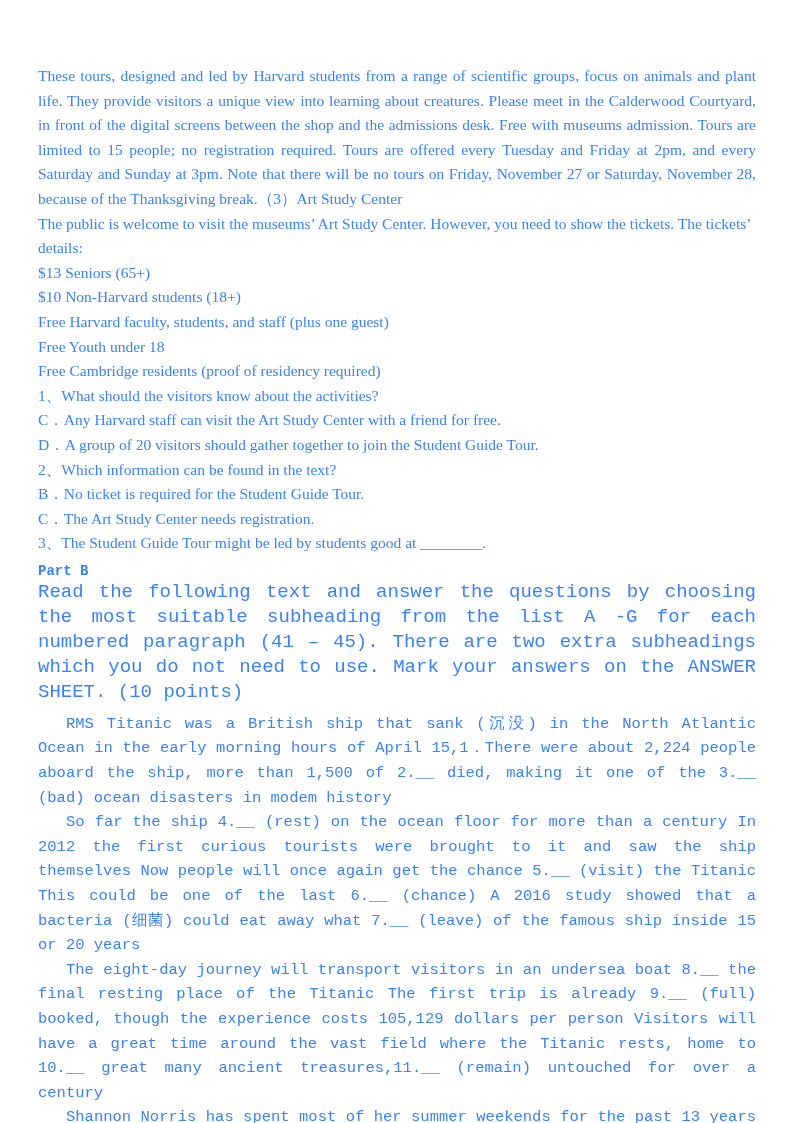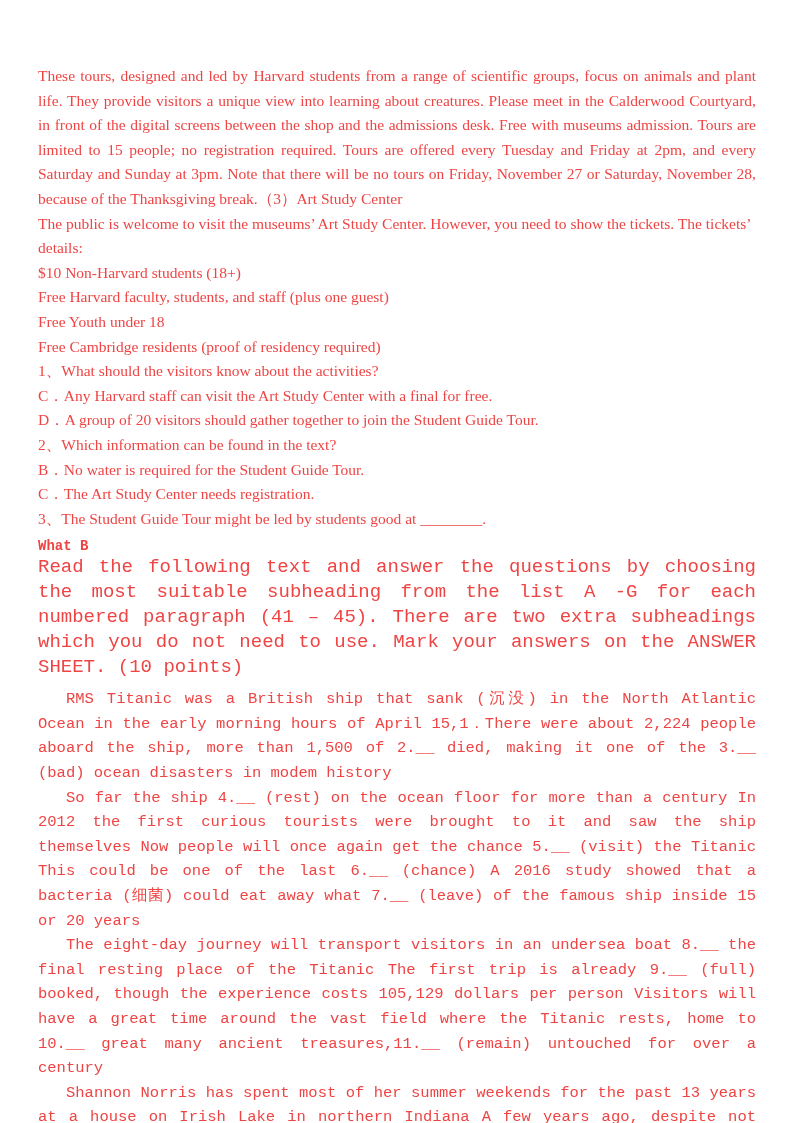--- a/index.html
+++ b/index.html
@@ -3,21 +3,21 @@
 <meta charset="utf-8">
 <style>
   * { box-sizing: border-box; }
   html, body { margin: 0; padding: 0; background: #ffffff; }
   .page {
     position: relative;
     width: 794px;
     height: 1123px;
     margin: 0 auto;
     background: #ffffff;
-    color: #ef4444;
+    color: #3b82f6;
     padding: 64px 38px 0 38px;
     overflow: hidden;
   }
   .serif {
     font-family: "Liberation Serif", "DejaVu Serif", serif;
     font-size: 15.5px;
     line-height: 24.6px;
   }
   .para {
     margin: 0;
@@ -45,37 +45,38 @@
 </style>
 </head>
 <body>
 
 <div class="page">
 
   <p class="serif para">These tours, designed and led by Harvard students from a range of scientific groups, focus on animals and plant life. They provide visitors a unique view into learning about creatures. Please meet in the Calderwood Courtyard, in front of the digital screens between the shop and the admissions desk. Free with museums admission. Tours are limited to 15 people; no registration required. Tours are offered every Tuesday and Friday at 2pm, and every Saturday and Sunday at 3pm. Note that there will be no tours on Friday, November 27 or Saturday, November 28, because of the Thanksgiving break.（3）Art Study Center</p>
 
   <div class="serif line">The public is welcome to visit the museums’ Art Study Center. However, you need to show the tickets. The tickets’ details:</div>
 
+  <div class="serif line">$13 Seniors (65+)</div>
   <div class="serif line">$10 Non-Harvard students (18+)</div>
   <div class="serif line">Free Harvard faculty, students, and staff (plus one guest)</div>
   <div class="serif line">Free Youth under 18</div>
   <div class="serif line">Free Cambridge residents (proof of residency required)</div>
 
   <div class="serif line">1、What should the visitors know about the activities?</div>
-  <div class="serif line">C．Any Harvard staff can visit the Art Study Center with a final for free.</div>
+  <div class="serif line">C．Any Harvard staff can visit the Art Study Center with a friend for free.</div>
   <div class="serif line">D．A group of 20 visitors should gather together to join the Student Guide Tour.</div>
 
   <div class="serif line">2、Which information can be found in the text?</div>
-  <div class="serif line">B．No water is required for the Student Guide Tour.</div>
+  <div class="serif line">B．No ticket is required for the Student Guide Tour.</div>
   <div class="serif line">C．The Art Study Center needs registration.</div>
 
   <div class="serif line">3、The Student Guide Tour might be led by students good at ________.</div>
 
   <div class="partb">
-    <div class="mono mono-head">What B</div>
+    <div class="mono mono-head">Part B</div>
     <div class="mono directions-body">Read the following text and answer the questions by choosing the most suitable subheading from the list A -G for each numbered paragraph (41 – 45). There are two extra subheadings which you do not need to use. Mark your answers on the ANSWER SHEET. (10 points)</div>
   </div>
 
   <div class="passage">
     <p class="serif para indent">RMS Titanic was a British ship that sank (沉没) in the North Atlantic Ocean in the early morning hours of April 15,1．There were about 2,224 people aboard the ship, more than 1,500 of 2.__ died, making it one of the 3.__ (bad) ocean disasters in modem history</p>
     <p class="serif para indent">So far the ship 4.__ (rest) on the ocean floor for more than a century In 2012 the first curious tourists were brought to it and saw the ship themselves Now people will once again get the chance 5.__ (visit) the Titanic This could be one of the last 6.__ (chance) A 2016 study showed that a bacteria (细菌) could eat away what 7.__ (leave) of the famous ship inside 15 or 20 years</p>
     <p class="serif para indent">The eight-day journey will transport visitors in an undersea boat 8.__ the final resting place of the Titanic The first trip is already 9.__ (full) booked, though the experience costs 105,129 dollars per person Visitors will have a great time around the vast field where the Titanic rests, home to 10.__ great many ancient treasures,11.__ (remain) untouched for over a century</p>
     <p class="serif para indent">Shannon Norris has spent most of her summer weekends for the past 13 years at a house on Irish Lake in northern Indiana A few years ago, despite not wanting to head out on the water, she 1.__(take) her little nephew for a ride on the Jet Ski (摩托艇)</p>
   </div>
 

